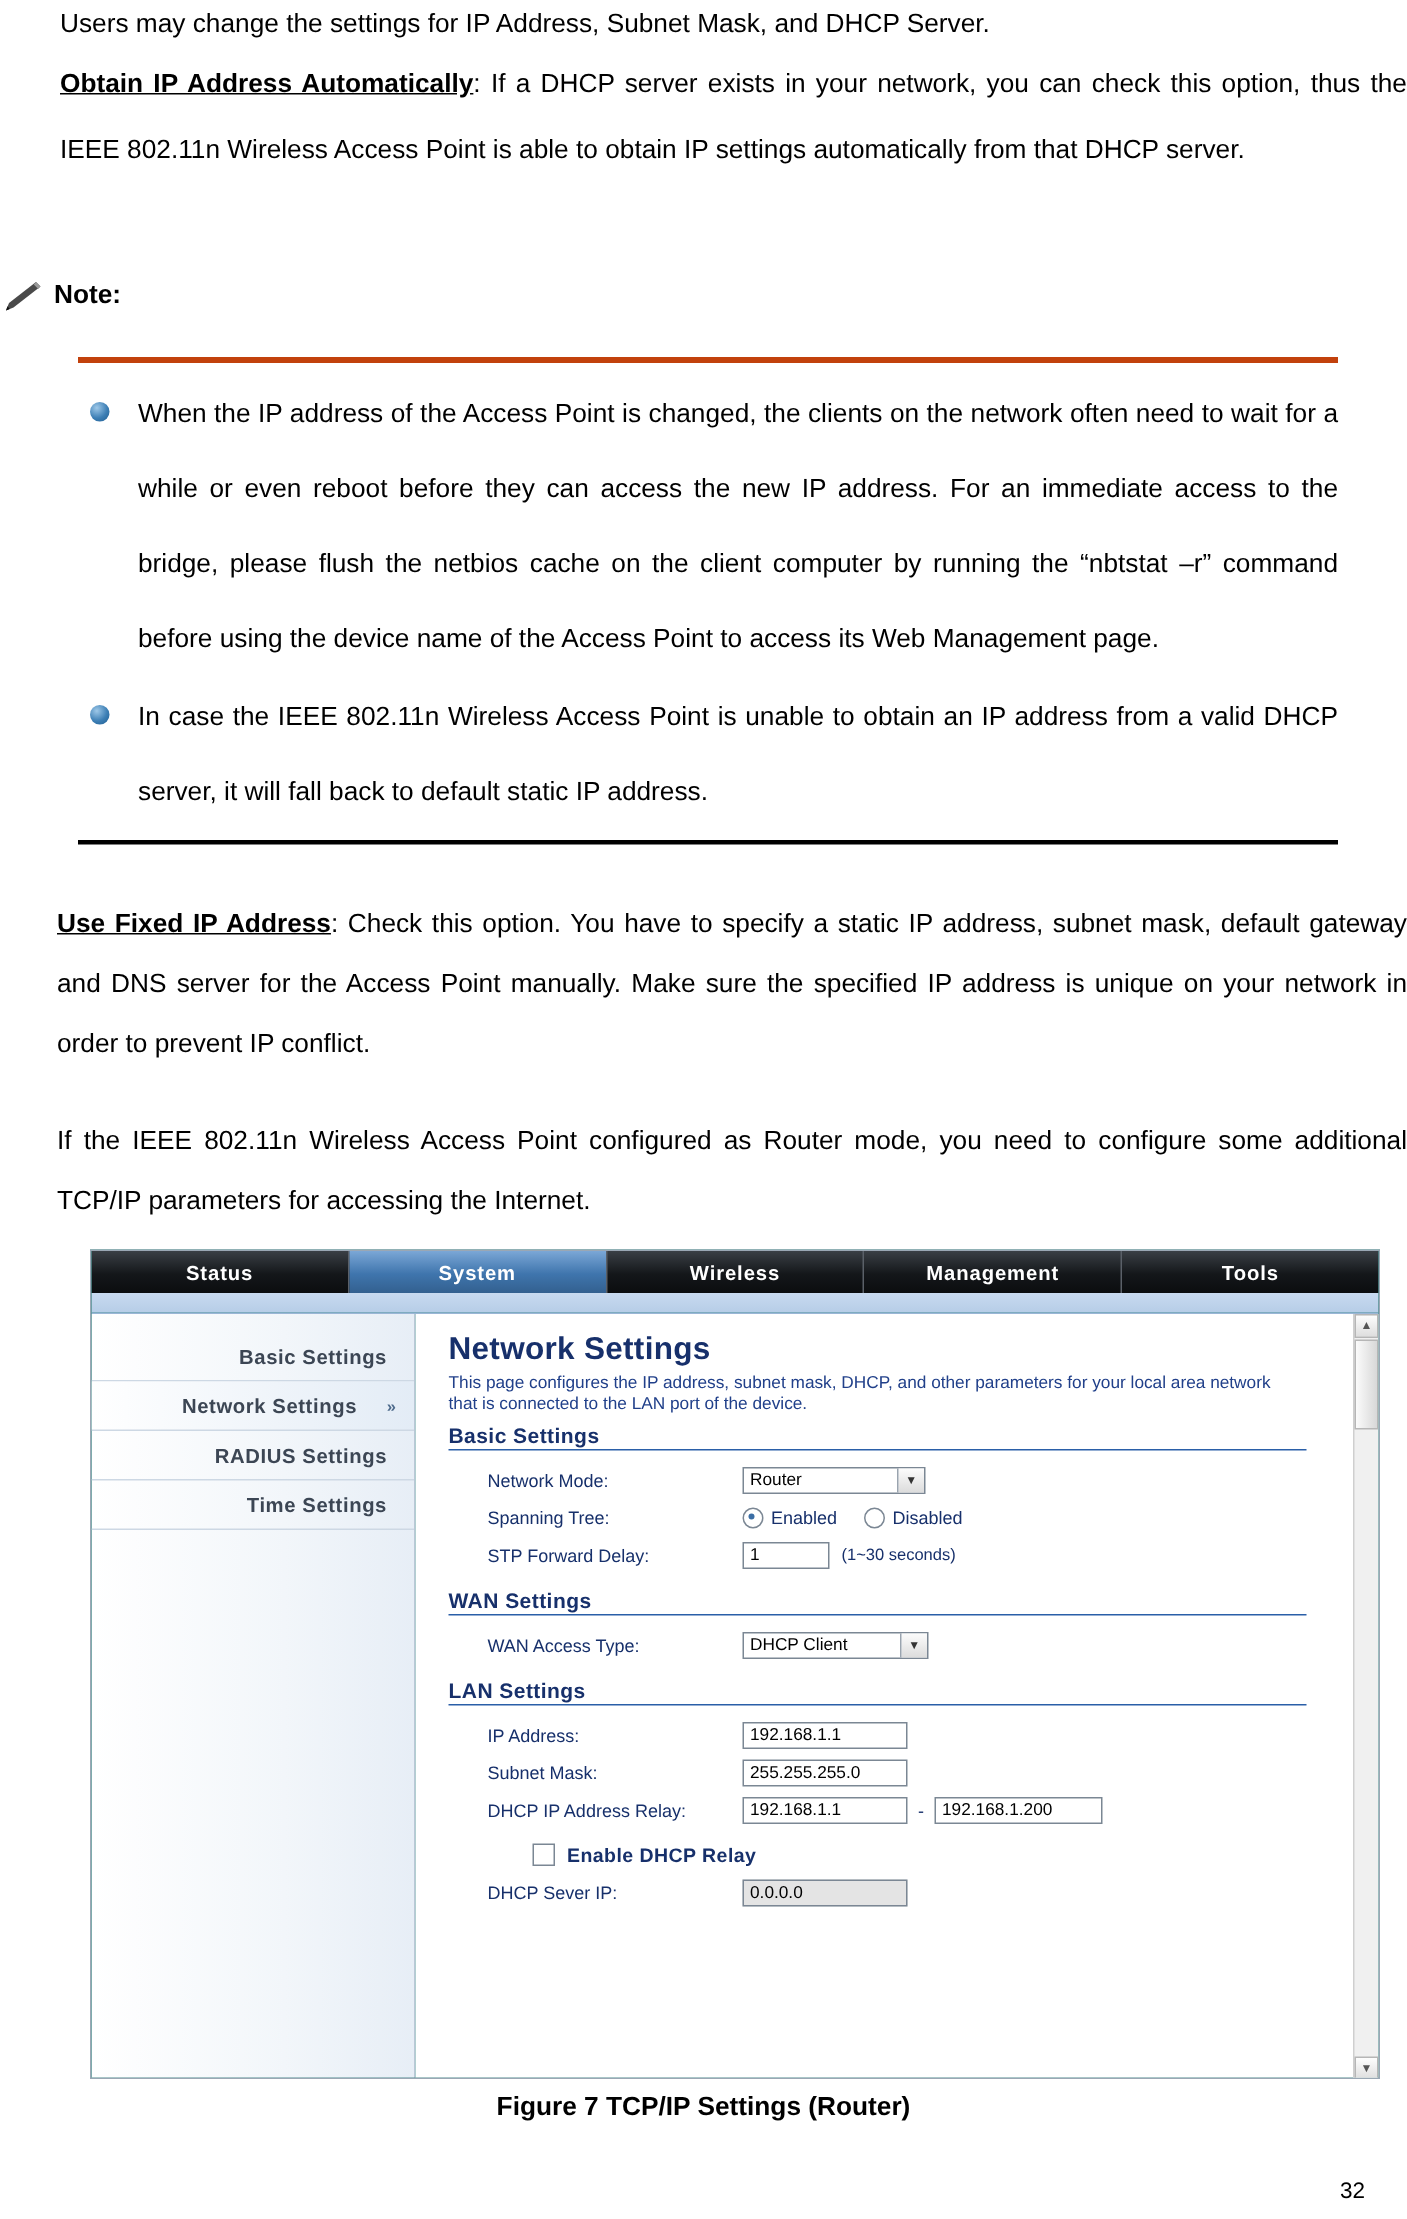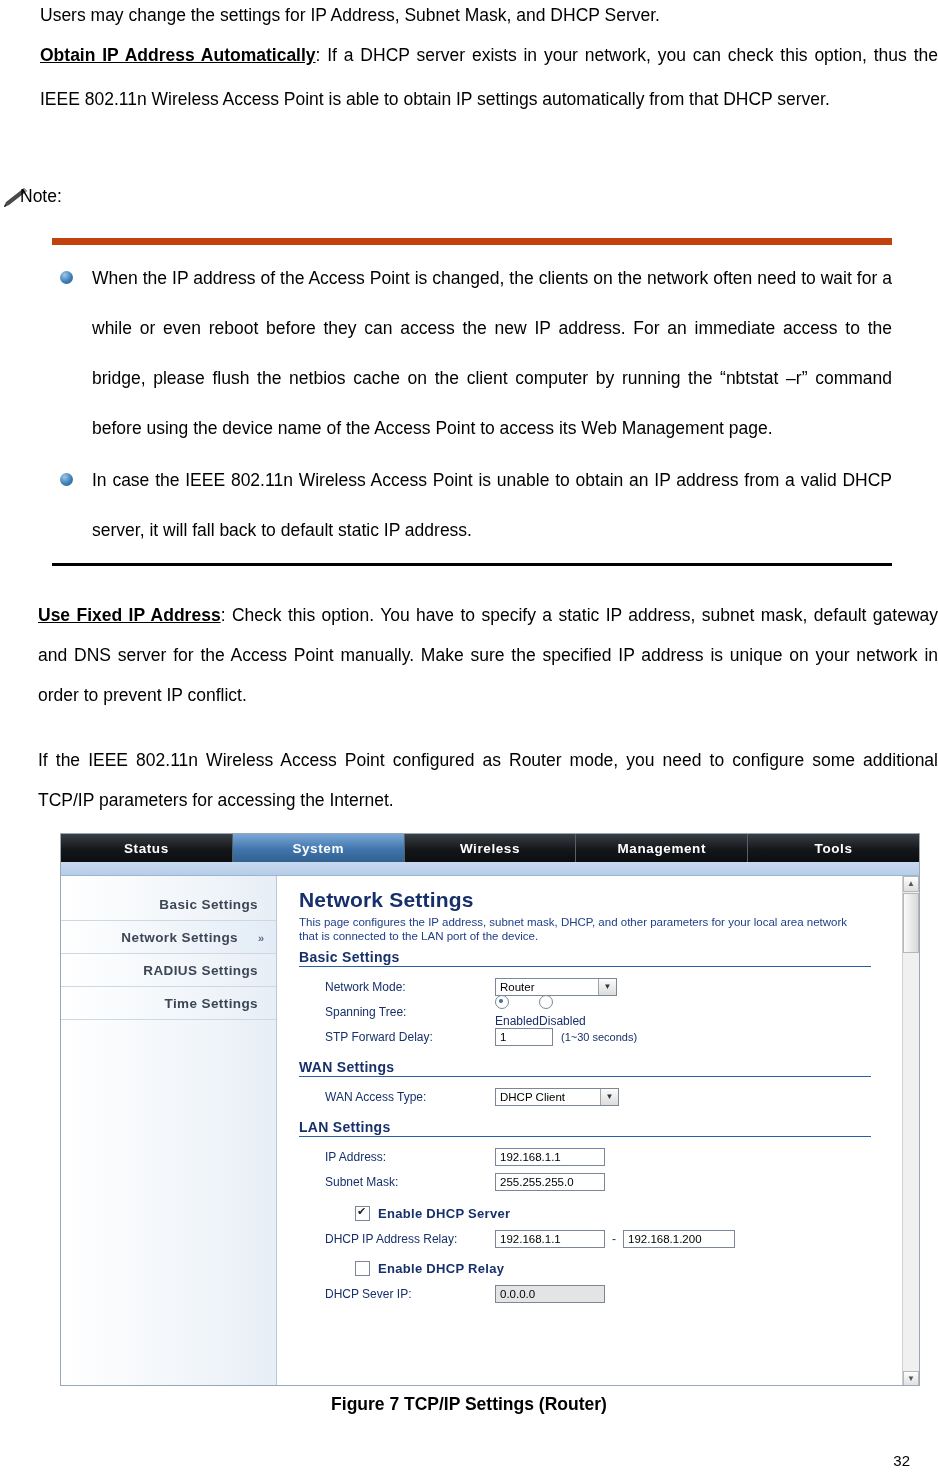--- a/index.html
+++ b/index.html
@@ -55,32 +55,32 @@
   }
   #note-pencil {
     position: absolute;
     left: 2px;
     top: 3px;
     width: 28px;
     height: 22px;
   }
   #note-label {
     position: absolute;
-    left: 20px;
+    left: 36px;
     top: 1px;
     font-size: 17.5px;
-    font-weight: normal;
+    font-weight: bold;
   }
   
   #note-box {
     position: absolute;
     left: 52px;
     top: 238px;
     width: 840px;
-    border-top: 7px solid #c2410c;
+    border-top: 4px solid #c2410c;
     border-bottom: 3px solid #000;
     padding: 8px 0 6px 0;
     box-sizing: border-box;
   }
   .bullet-item {
     position: relative;
     padding-left: 40px;
     margin-bottom: 2px;
     font-size: 17.5px;
     line-height: 50px;
@@ -302,21 +302,21 @@
     height: 18px;
     border: 1px solid #7b8794;
     background: #ffffff;
     font-size: 11.5px;
     color: #000;
     display: flex;
     align-items: center;
     padding-left: 4px;
     box-sizing: border-box;
   }
-  .radio-wrap { display: flex; align-items: flex-start; gap: 5px; font-size: 12px; flex-direction: column; }
+  .radio-wrap { display: flex; align-items: flex-end; gap: 5px; margin-right: 18px; font-size: 12px; }
   .radio {
     width: 12px; height: 12px; border-radius: 50%;
     border: 1px solid #7b8794; background: #fff;
     display: inline-block; position: relative;
   }
   .radio.on::after {
     content: "";
     position: absolute; left: 3px; top: 3px;
     width: 4px; height: 4px; border-radius: 50%;
     background: #3b6ea5;
@@ -482,24 +482,20 @@
           </div>
         </div>
 
         <div class="frow">
           <div class="flabel">Subnet Mask:</div>
           <div class="txt" style="width:110px">
             <span>255.255.255.0</span>
           </div>
         </div>
 
-        <div class="check-row" style="margin-top:6px">
-          <span class="cbox on"></span>
-          <span class="ctext">Enable DHCP Server</span>
-        </div>
 
         <div class="frow">
           <div class="flabel">DHCP IP Address Relay:</div>
           <div class="txt" style="width:110px">
             <span>192.168.1.1</span>
           </div>
           <span class="dash">-</span>
           <div class="txt" style="width:112px">
             <span>192.168.1.200</span>
           </div>

